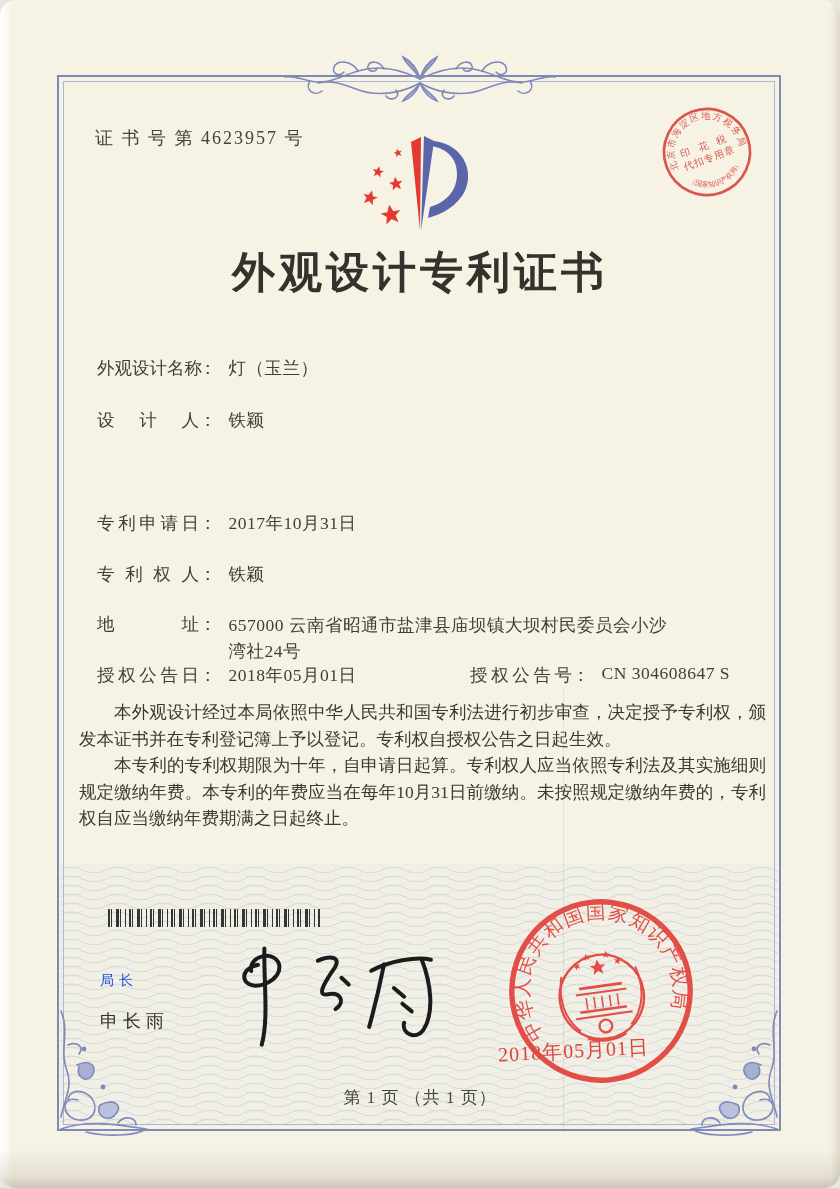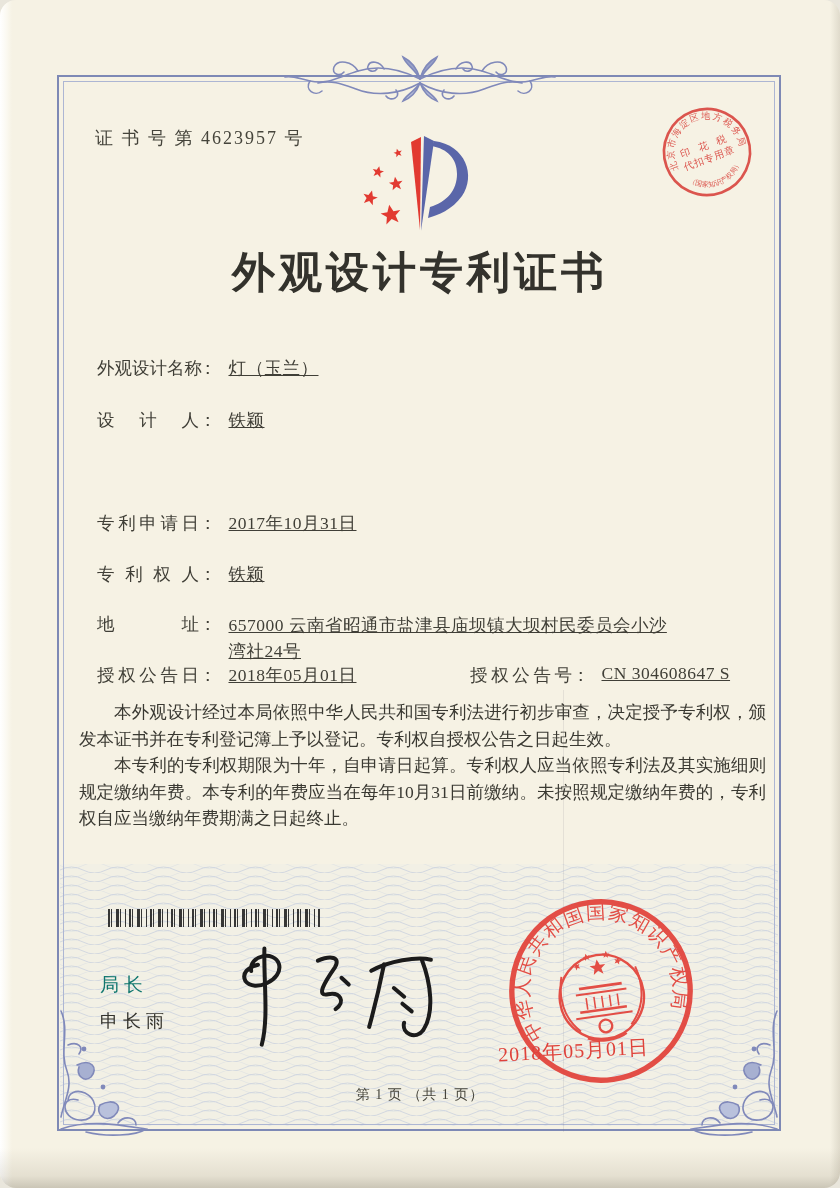--- a/index.html
+++ b/index.html
@@ -24,39 +24,39 @@
   
   .guilloche{left:60px;top:864px;width:718px;height:262px;}
   
   .cert-no{left:95px;top:126px;font-size:18px;letter-spacing:2px;color:#45443b;}
   .logo{left:352px;top:132px;}
   .title{left:0;top:244px;width:840px;text-align:center;
     font-size:43px;letter-spacing:4px;font-weight:600;color:#33322c;}
   .frow{left:97px;font-size:17.5px;color:#403f37;white-space:nowrap;}
   .flabel{display:inline-block;width:102px;text-align:justify;text-align-last:justify;vertical-align:top;}
   .fcolon{display:inline-block;vertical-align:top;}
-  .fvalue{display:inline-block;margin-left:12px;vertical-align:top;letter-spacing:.5px;text-decoration:underline;}
+  .fvalue{display:inline-block;margin-left:12px;vertical-align:top;letter-spacing:.5px;}
   .fvalue-wrap{white-space:normal;width:452px;line-height:26px;}
   .grant-right{position:absolute;left:373px;top:0;}
   .bodytext{left:79px;top:699px;width:687px;font-size:17.5px;line-height:26.5px;
     text-align:justify;color:#3a3932;}
   .bodytext p{margin:0;text-indent:2em;}
   .barcode{left:108px;top:909px;width:213px;height:18px;opacity:.88;
     background:repeating-linear-gradient(90deg,
       #1d1d1d 0 2px,transparent 2px 3px,#1d1d1d 3px 4px,transparent 4px 8px,
       #1d1d1d 8px 11px,transparent 11px 12px,#1d1d1d 12px 13px,transparent 13px 17px,
       #1d1d1d 17px 18px,transparent 18px 21px);}
-  .signer-title{left:100px;top:972px;font-size:19px;letter-spacing:5px;color:#0f766e;font-family:Liberation Serif, serif;}
+  .signer-title{left:100px;top:972px;font-size:14px;letter-spacing:5px;color:#1d4ed8;font-family:Liberation Serif, serif;}
   .signer-name{left:100px;top:1009px;font-size:18px;letter-spacing:5px;color:#33322c;}
   .signature{left:222px;top:936px;}
   .office-seal{left:503px;top:893px;}
   .seal-date{left:498px;top:1036px;width:210px;font-size:20px;letter-spacing:1px;
     color:#df423b;transform:rotate(-3deg);white-space:nowrap;}
   .tax-seal{left:645px;top:90px;}
-  .footer{left:0;top:1086px;width:840px;text-align:center;font-size:14px;
+  .footer{left:0;top:1086px;width:840px;text-align:center;font-size:17px;
     letter-spacing:1px;color:#45443b;}
 </style>
 </head>
 <body>
 
 <div class="page">
 
   <div class="abs guilloche">
     <svg width="718" height="262" xmlns="http://www.w3.org/2000/svg">
       <defs>

